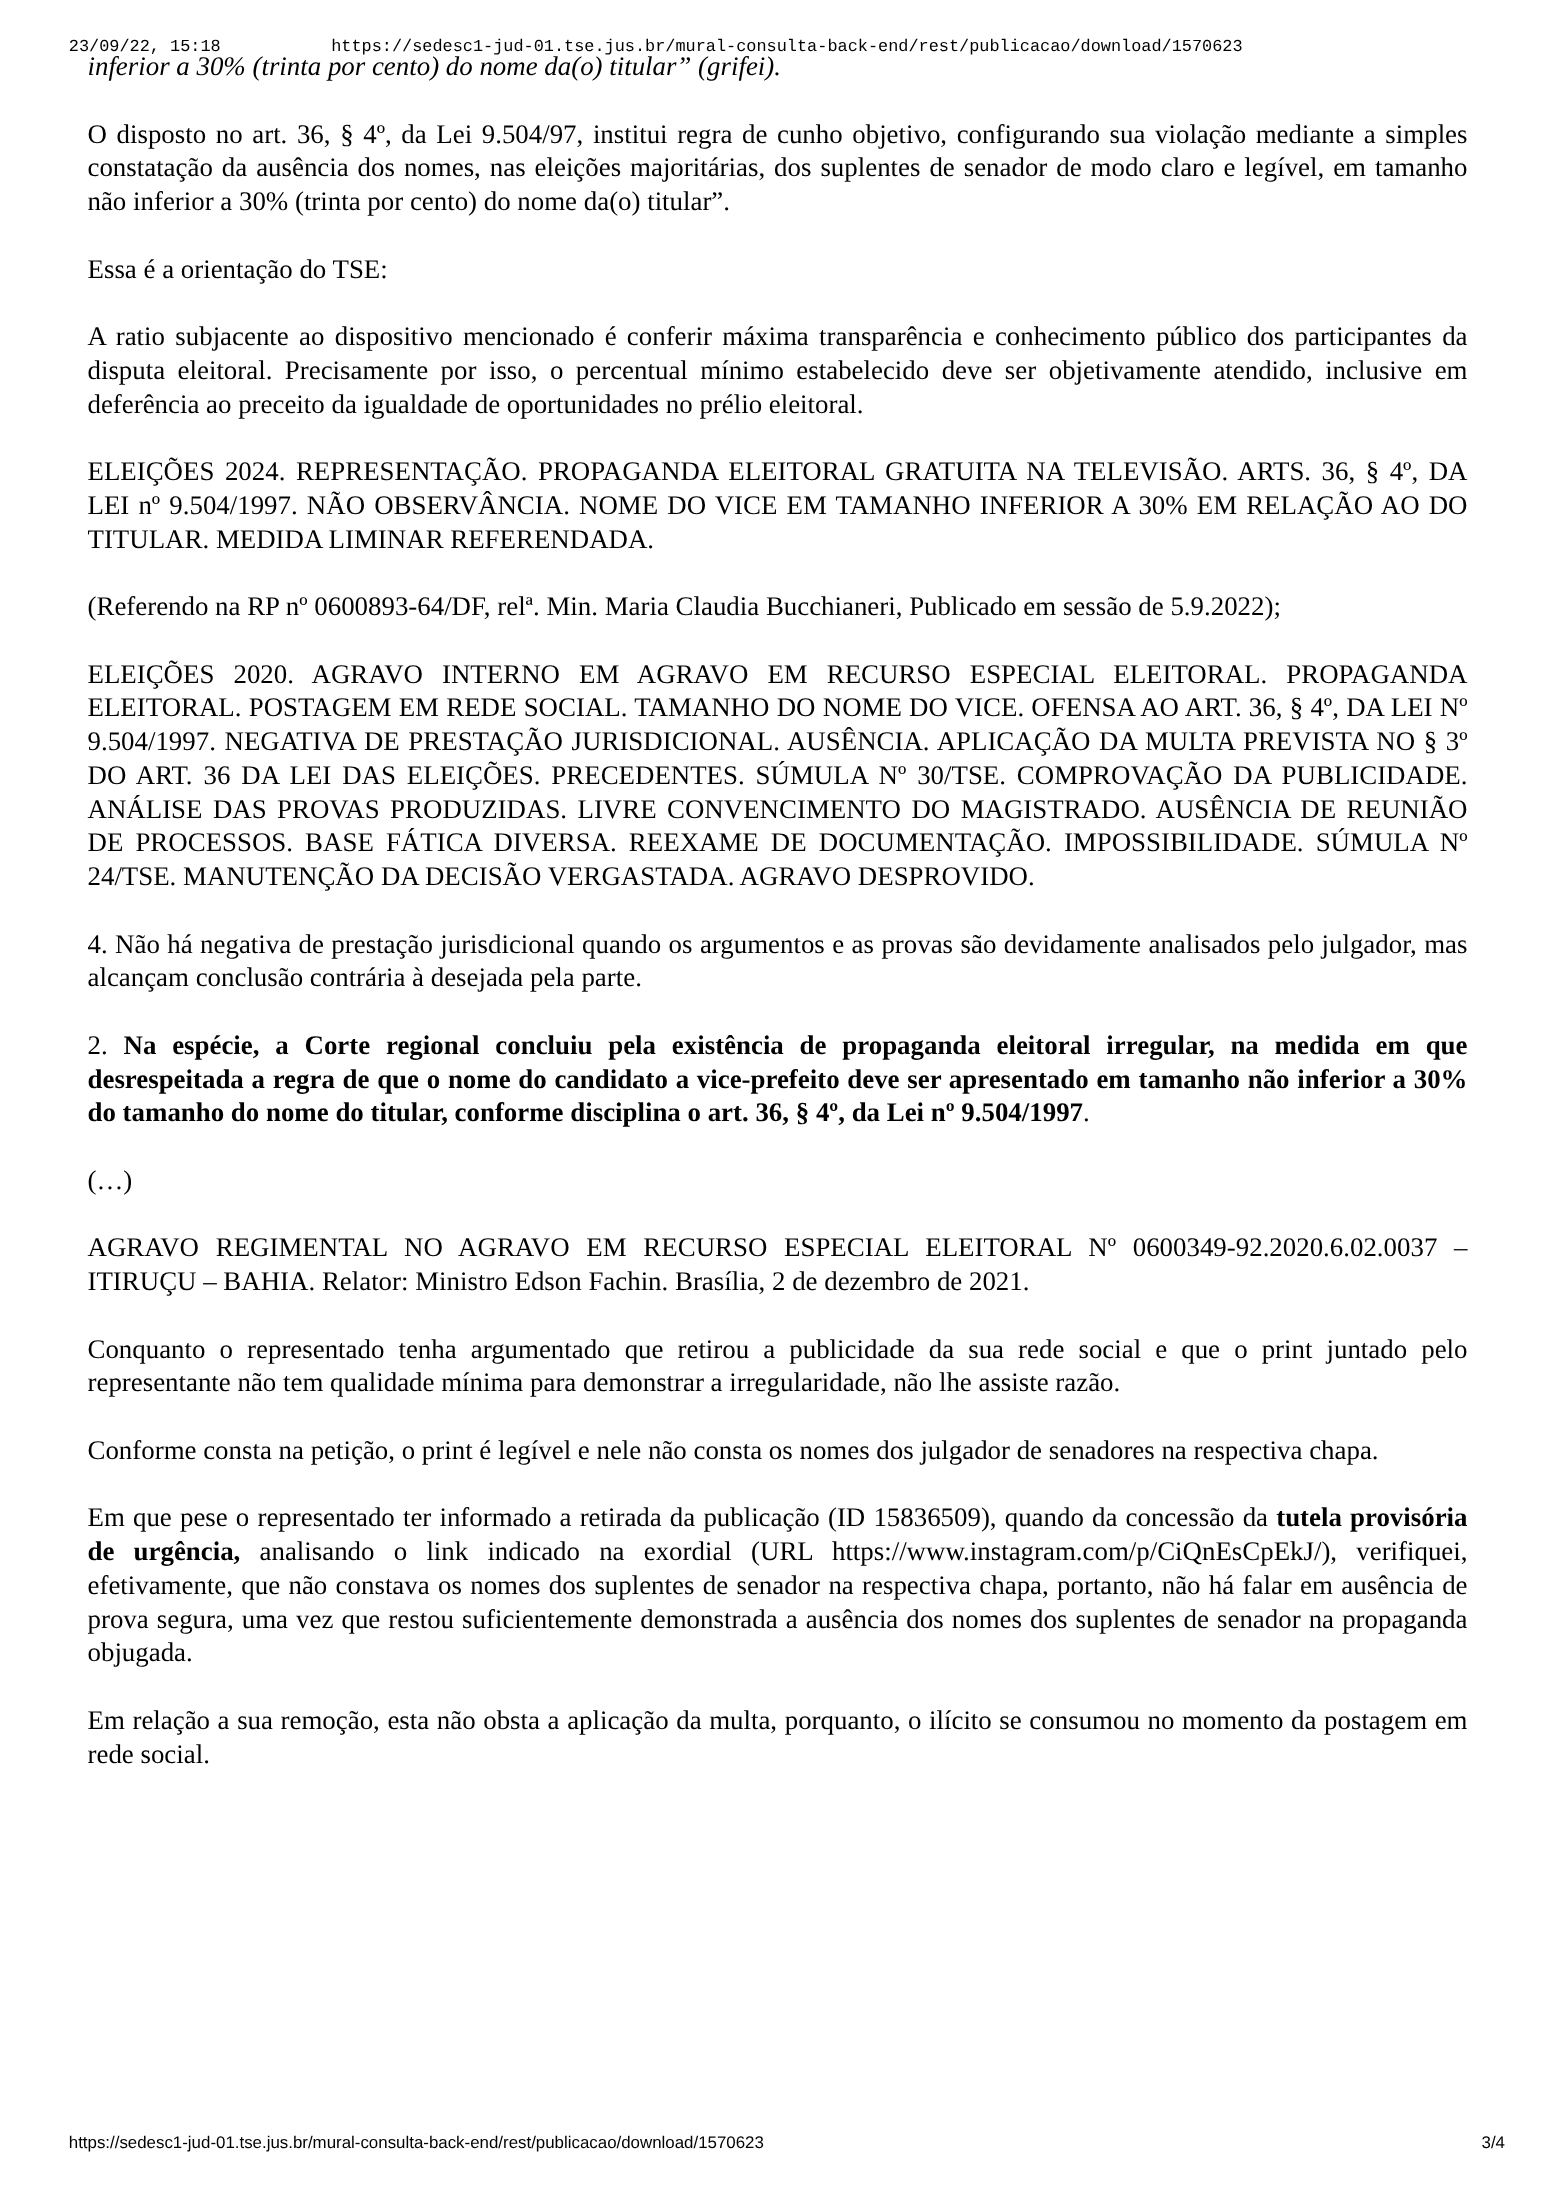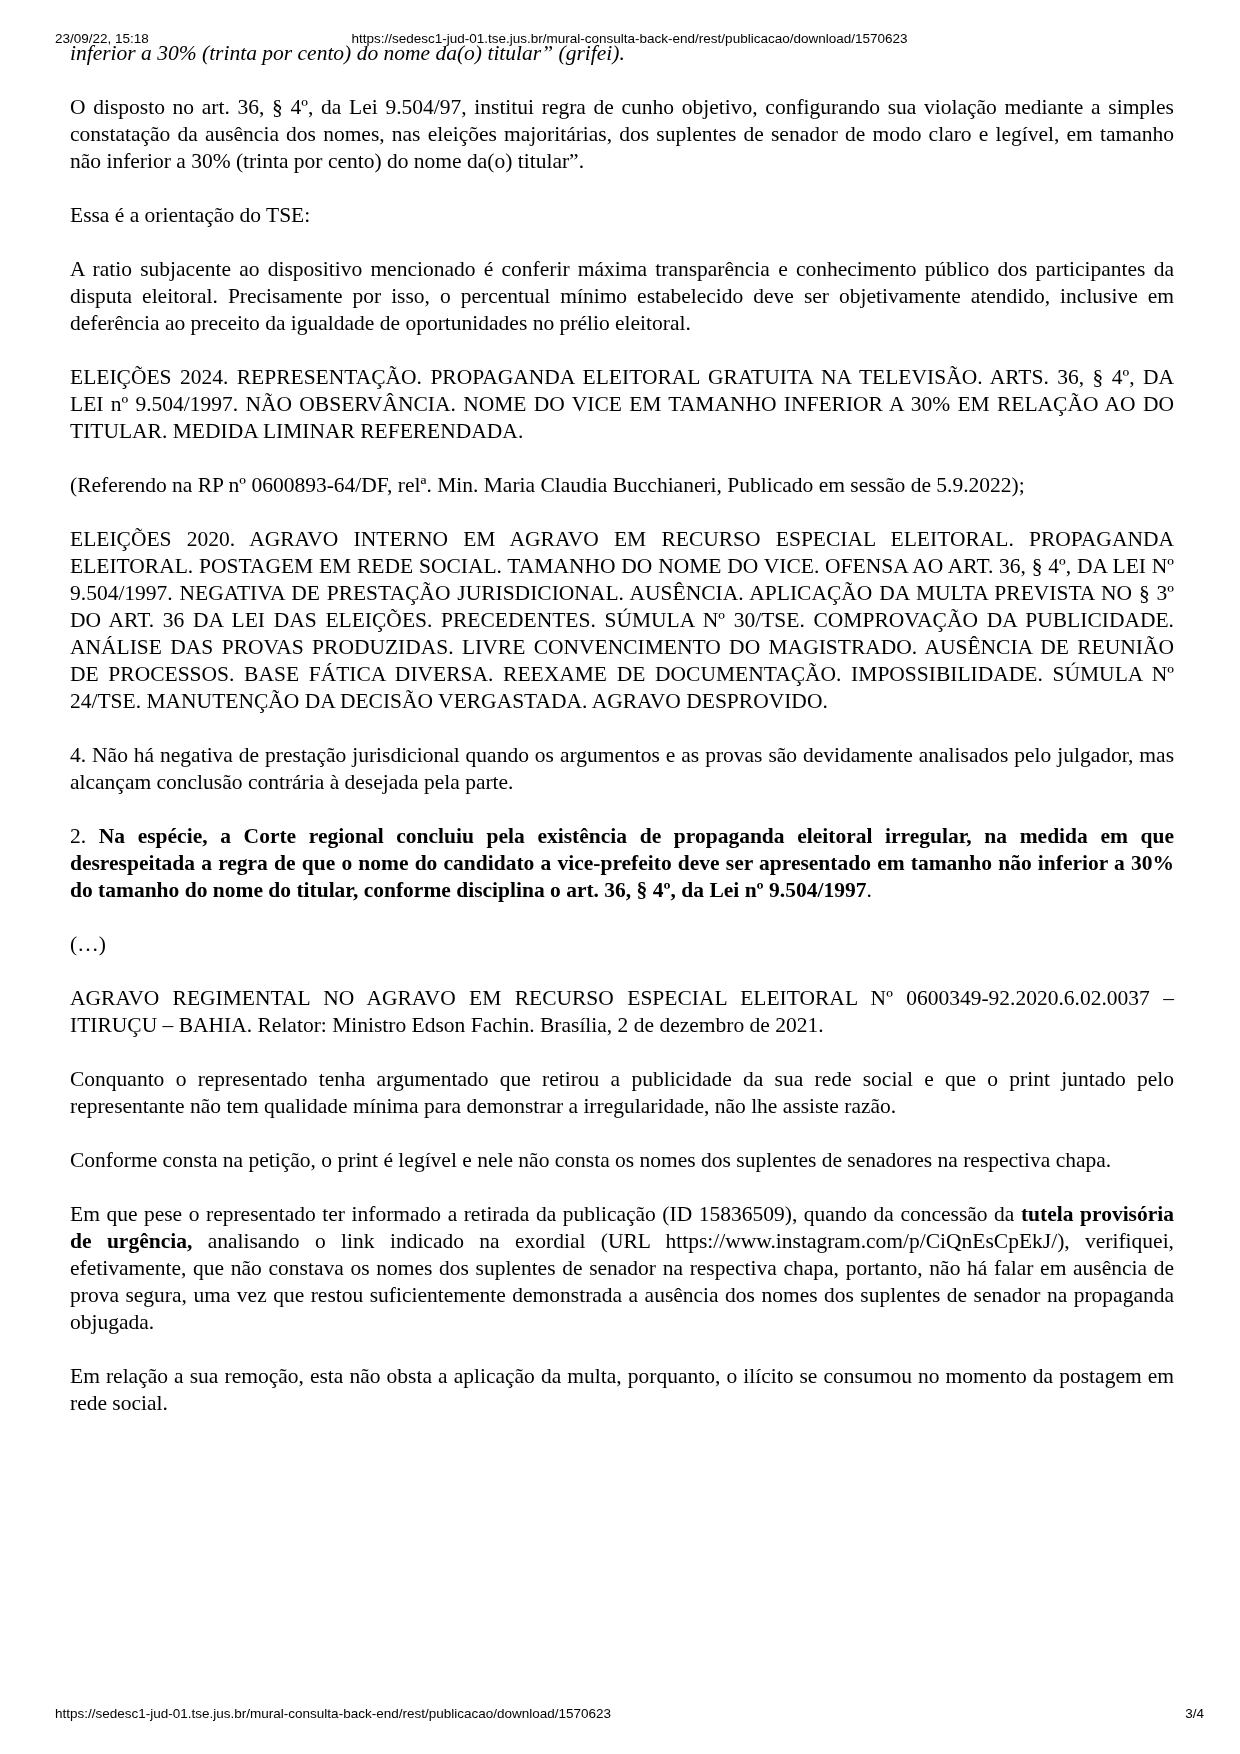--- a/index.html
+++ b/index.html
@@ -14,21 +14,21 @@
     background: #ffffff;
     color: #000000;
     overflow: hidden;
   }
   .print-header {
     position: absolute;
     top: 30px;
     left: 55px;
     right: 36px;
     height: 18px;
-    font-family: Liberation Sans, sans-serif;
+    font-family: Liberation Mono, monospace;
     font-size: 13.5px;
     line-height: 18px;
     color: #000000;
   }
   .print-header .datetime {
     position: absolute;
     left: 0;
     top: 0;
     white-space: nowrap;
   }
@@ -90,21 +90,21 @@
       <p class="para"><span class="run normal">Essa é a orientação do TSE:</span></p>
       <p class="para"><span class="run normal">A ratio subjacente ao dispositivo mencionado é conferir máxima transparência e conhecimento público dos participantes da disputa eleitoral. Precisamente por isso, o percentual mínimo estabelecido deve ser objetivamente atendido, inclusive em deferência ao preceito da igualdade de oportunidades no prélio eleitoral.</span></p>
       <p class="para"><span class="run normal">ELEIÇÕES 2024. REPRESENTAÇÃO. PROPAGANDA ELEITORAL GRATUITA NA TELEVISÃO. ARTS. 36, § 4º, DA LEI nº 9.504/1997. NÃO OBSERVÂNCIA. NOME DO VICE EM TAMANHO INFERIOR A 30% EM RELAÇÃO AO DO TITULAR. MEDIDA LIMINAR REFERENDADA.</span></p>
       <p class="para"><span class="run normal">(Referendo na RP nº 0600893-64/DF, relª. Min. Maria Claudia Bucchianeri, Publicado em sessão de 5.9.2022);</span></p>
       <p class="para"><span class="run normal">ELEIÇÕES 2020. AGRAVO INTERNO EM AGRAVO EM RECURSO ESPECIAL ELEITORAL. PROPAGANDA ELEITORAL. POSTAGEM EM REDE SOCIAL. TAMANHO DO NOME DO VICE. OFENSA AO ART. 36, § 4º, DA LEI Nº 9.504/1997. NEGATIVA DE PRESTAÇÃO JURISDICIONAL. AUSÊNCIA. APLICAÇÃO DA MULTA PREVISTA NO § 3º DO ART. 36 DA LEI DAS ELEIÇÕES. PRECEDENTES. SÚMULA Nº 30/TSE. COMPROVAÇÃO DA PUBLICIDADE. ANÁLISE DAS PROVAS PRODUZIDAS. LIVRE CONVENCIMENTO DO MAGISTRADO. AUSÊNCIA DE REUNIÃO DE PROCESSOS. BASE FÁTICA DIVERSA. REEXAME DE DOCUMENTAÇÃO. IMPOSSIBILIDADE. SÚMULA Nº 24/TSE. MANUTENÇÃO DA DECISÃO VERGASTADA. AGRAVO DESPROVIDO.</span></p>
       <p class="para"><span class="run normal">4. Não há negativa de prestação jurisdicional quando os argumentos e as provas são devidamente analisados pelo julgador, mas alcançam conclusão contrária à desejada pela parte.</span></p>
       <p class="para"><span class="run normal">2. </span><span class="run bold">Na espécie, a Corte regional concluiu pela existência de propaganda eleitoral irregular, na medida em que desrespeitada a regra de que o nome do candidato a vice-prefeito deve ser apresentado em tamanho não inferior a 30% do tamanho do nome do titular, conforme disciplina o art. 36, § 4º, da Lei nº 9.504/1997</span><span class="run normal">.</span></p>
       <p class="para"><span class="run normal">(…)</span></p>
       <p class="para"><span class="run normal">AGRAVO REGIMENTAL NO AGRAVO EM RECURSO ESPECIAL ELEITORAL Nº 0600349-92.2020.6.02.0037 – ITIRUÇU – BAHIA. Relator: Ministro Edson Fachin. Brasília, 2 de dezembro de 2021.</span></p>
       <p class="para"><span class="run normal">Conquanto o representado tenha argumentado que retirou a publicidade da sua rede social e que o print juntado pelo representante não tem qualidade mínima para demonstrar a irregularidade, não lhe assiste razão.</span></p>
-      <p class="para"><span class="run normal">Conforme consta na petição, o print é legível e nele não consta os nomes dos suplentes de senadores na respectiva chapa.</span></p>
+      <p class="para"><span class="run normal">Conforme consta na petição, o print é legível e nele não consta os nomes dos julgador de senadores na respectiva chapa.</span></p>
       <p class="para"><span class="run normal">Em que pese o representado ter informado a retirada da publicação (ID 15836509), quando da concessão da </span><span class="run bold">tutela provisória de urgência,</span><span class="run normal"> analisando o link indicado na exordial (URL https://www.instagram.com/p/CiQnEsCpEkJ/), verifiquei, efetivamente, que não constava os nomes dos suplentes de senador na respectiva chapa, portanto, não há falar em ausência de prova segura, uma vez que restou suficientemente demonstrada a ausência dos nomes dos suplentes de senador na propaganda objugada.</span></p>
       <p class="para"><span class="run normal">Em relação a sua remoção, esta não obsta a aplicação da multa, porquanto, o ilícito se consumou no momento da postagem em rede social.</span></p>
     </div>
 
   <div class="print-footer">
     <span class="footer-url">https://sedesc1-jud-01.tse.jus.br/mural-consulta-back-end/rest/publicacao/download/1570623</span>
     <span class="page-num">3/4</span>
   </div>
 
 </div>

